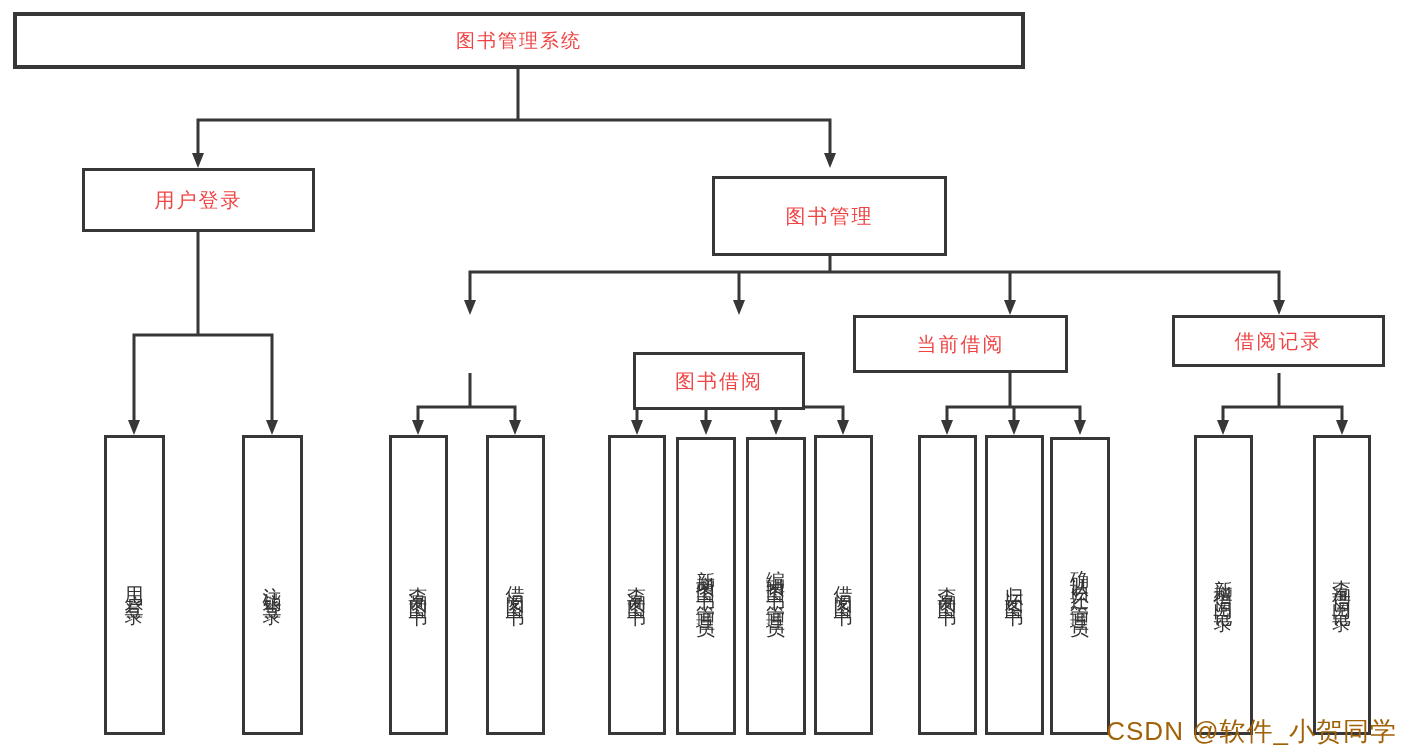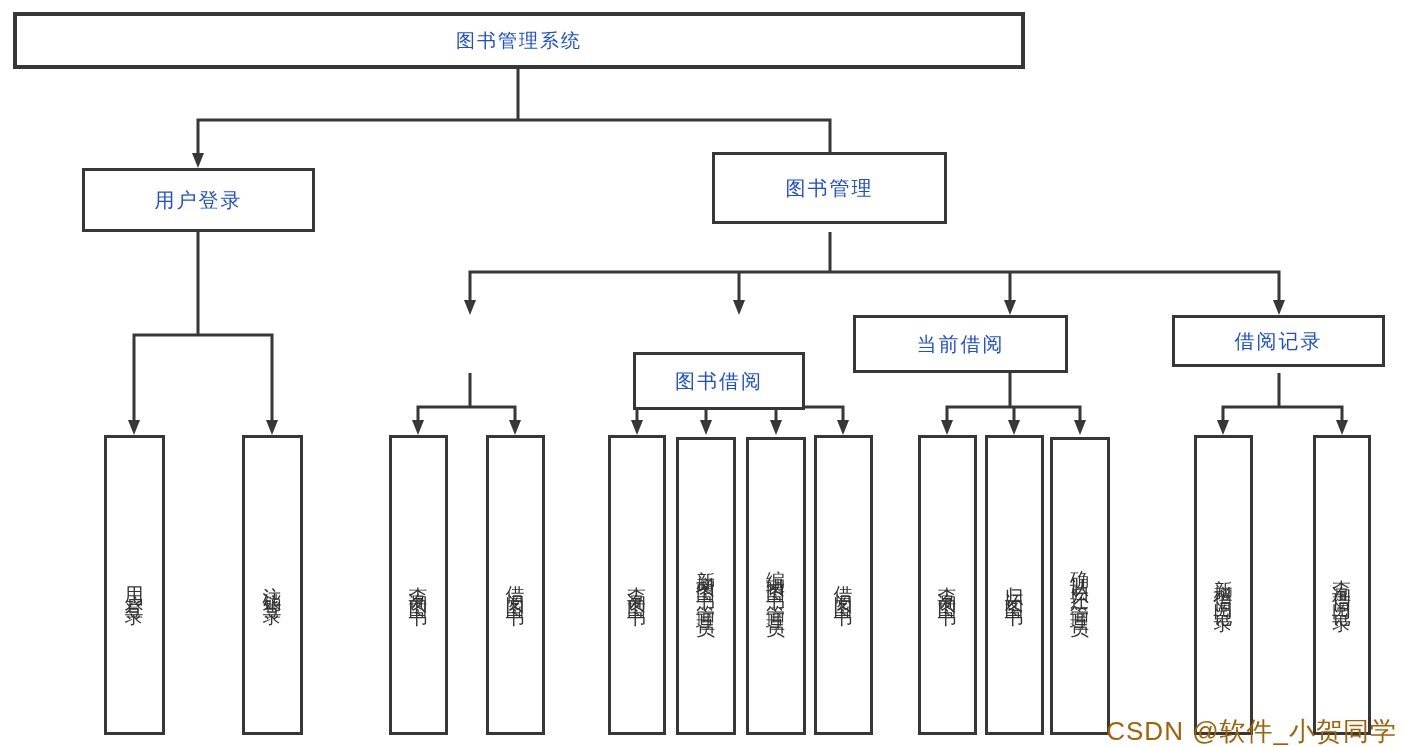--- a/index.html
+++ b/index.html
@@ -25,21 +25,21 @@
     display: flex;
     align-items: center;
     justify-content: center;
     color: #333333;
   }
   .box.root { border-width: 4px; }
   .hlabel {
     font-size: 20px;
     letter-spacing: 2px;
     white-space: nowrap;
-    color: #1d4ed8;
+    color: #ef4444;
   }
   .box.root .hlabel { font-size: 19px; }
   .vlabel {
     writing-mode: vertical-rl;
     text-orientation: mixed;
     font-size: 19px;
     letter-spacing: 7px;
     line-height: 1;
     color: #333333;
     white-space: nowrap;
@@ -99,21 +99,21 @@
     </g>
   </svg>
 
   <div class="box root" style="left:13px; top:12px; width:1012px; height:57px;">
     <span class="hlabel">图书管理系统</span>
   </div>
 
   <div class="box" style="left:82px; top:168px; width:233px; height:64px;">
     <span class="hlabel">用户登录</span>
   </div>
-  <div class="box" style="left:712px; top:152px; width:235px; height:72px;text-align:center;">
+  <div class="box" style="left:712px; top:176px; width:235px; height:80px;text-align:center;">
     <span class="hlabel">图书管理</span>
   </div>
 
   <div class="box" style="left:633px; top:304px; width:172px; height:58px;margin-top:48px;">
     <span class="hlabel">图书借阅</span>
   </div>
   <div class="box" style="left:853px; top:315px; width:215px; height:58px;">
     <span class="hlabel">当前借阅</span>
   </div>
   <div class="box" style="left:1172px; top:315px; width:213px; height:52px;">

